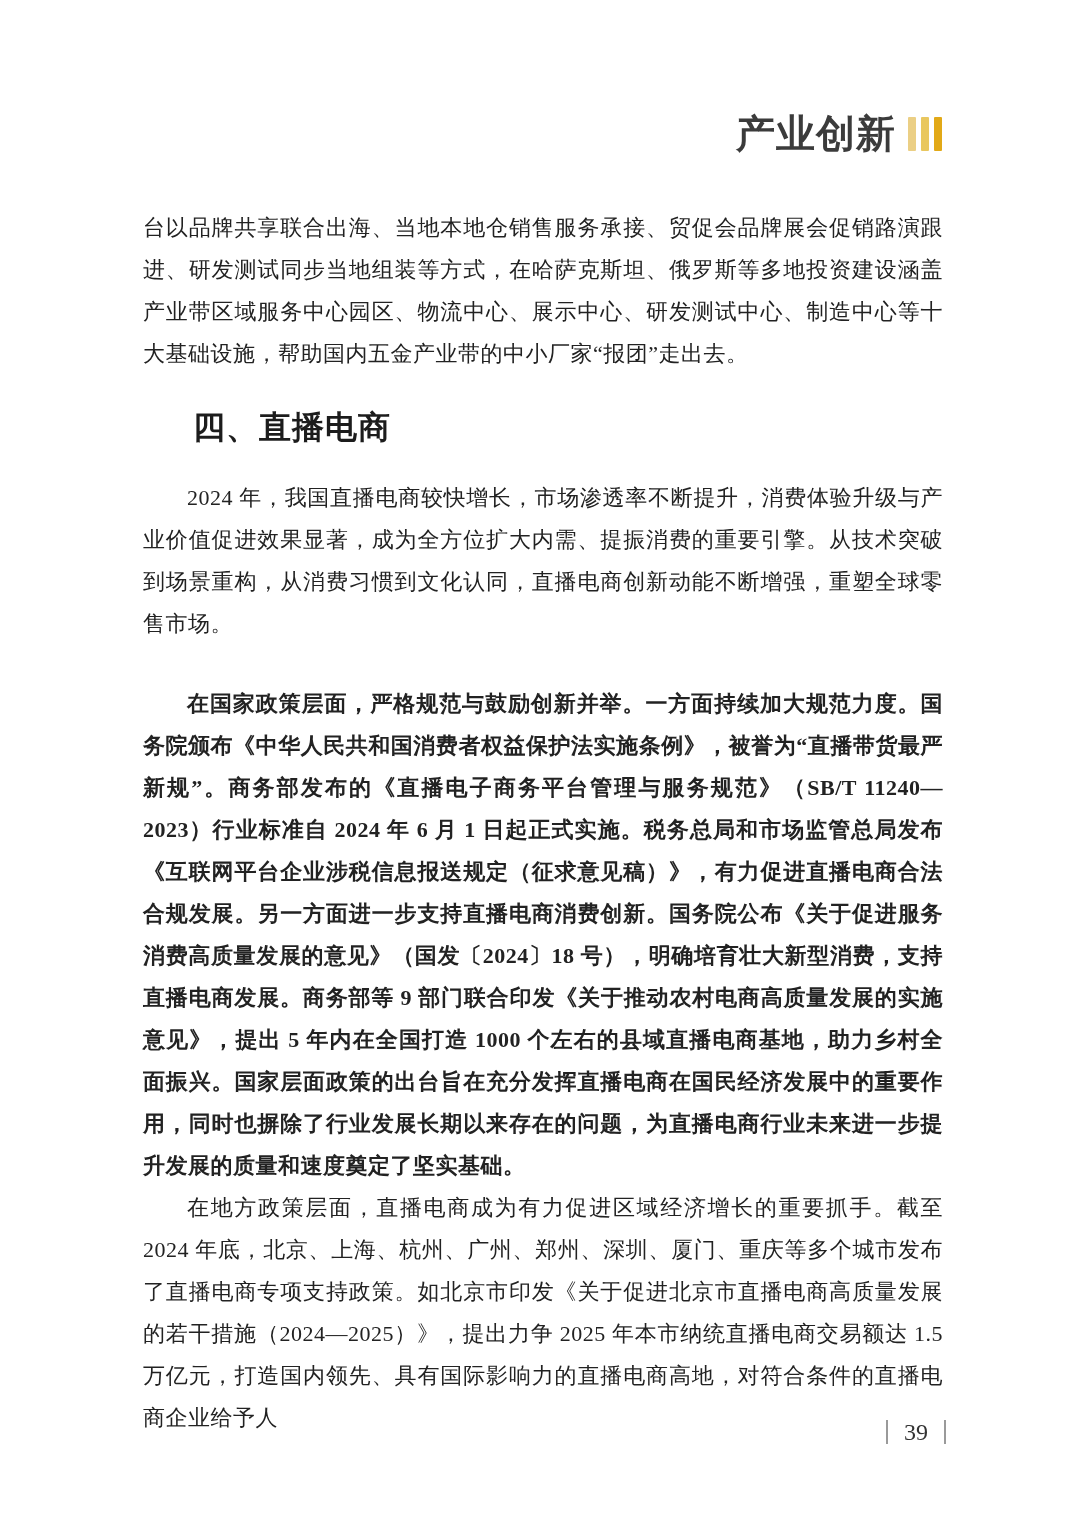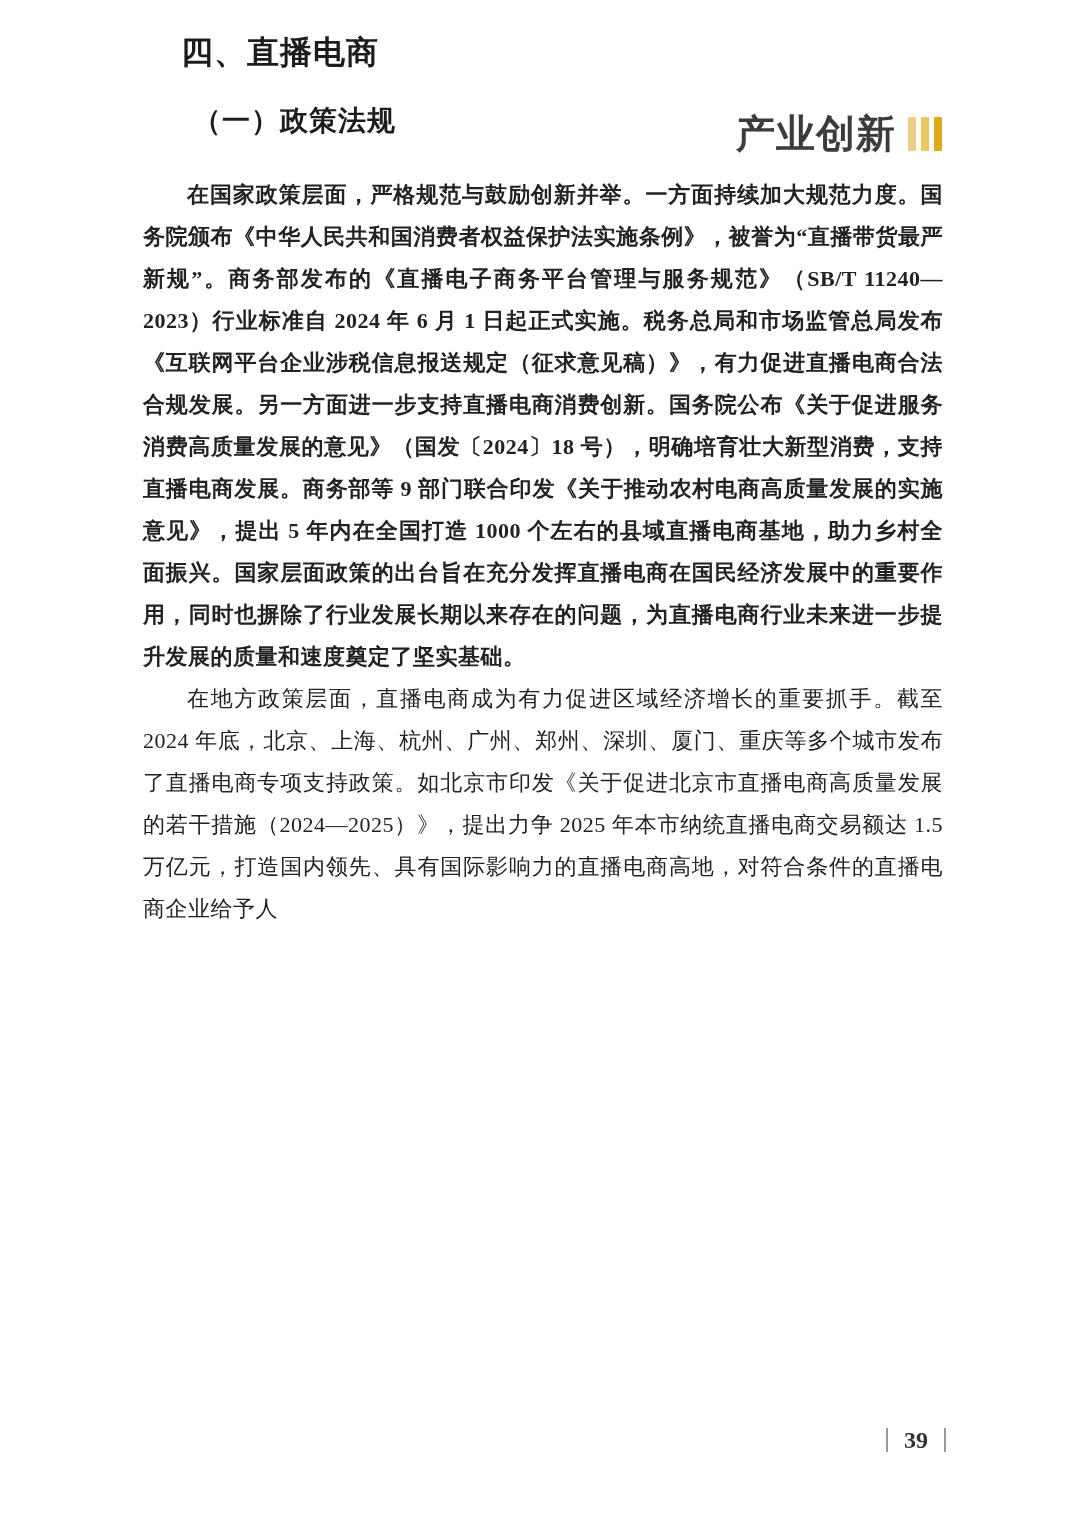--- a/index.html
+++ b/index.html
@@ -56,21 +56,21 @@
     line-height: 42px;
     color: #222222;
     text-align: justify;
     text-justify: inter-ideograph;
     letter-spacing: 0.5px;
   }
   p.body-para.indent { text-indent: 2em; }
   p.para-carryover { margin-top: 207px; }
 
   h1.section-heading {
-    margin: 35px 0 0 38px;
+    margin: 35px 0 0 50px;
     font-family: "Liberation Sans", sans-serif;
     font-weight: bold;
     font-size: 32px;
     line-height: 34px;
     color: #1c1c1c;
     letter-spacing: 1px;
   }
   p.para-section-intro { margin-top: 33px; }
 
   h2.subsection-heading {
@@ -82,24 +82,23 @@
     color: #1c1c1c;
     letter-spacing: 1px;
   }
   p.para-national { margin-top: 38px; font-weight: bold; }
   p.para-local { margin-top: 0; }
 
   
   .page-footer {
     position: absolute;
     right: 134px;
-    bottom: 76px;
+    bottom: 84px;
     display: flex;
     align-items: flex-start;
-    font-weight: bold;
   }
   .page-footer .divider {
     width: 2px;
     height: 24px;
     background: #9a9a9a;
   }
   .page-footer .page-number {
     margin: 0 16px;
     font-size: 24px;
     color: #333333;
@@ -115,25 +114,26 @@
     <span class="header-title">产业创新</span>
     <span class="header-bars">
       <span class="bar" style="background: rgb(235, 207, 133);"></span>
       <span class="bar" style="background: rgb(233, 199, 95);"></span>
       <span class="bar" style="background: rgb(226, 169, 23);"></span>
     </span>
   </div>
 
   <div class="content">
 
+    <p class="body-para para-carryover">台以品牌共享联合出海、当地本地仓销售服务承接、贸促会品牌展会促销路演跟进、研发测试同步当地组装等方式，在哈萨克斯坦、俄罗斯等多地投资建设涵盖产业带区域服务中心园区、物流中心、展示中心、研发测试中心、制造中心等十大基础设施，帮助国内五金产业带的中小厂家“报团”走出去。</p>
 
     <h1 class="section-heading">四、直播电商</h1>
 
+    <p class="body-para indent para-section-intro">2024 年，我国直播电商较快增长，市场渗透率不断提升，消费体验升级与产业价值促进效果显著，成为全方位扩大内需、提振消费的重要引擎。从技术突破到场景重构，从消费习惯到文化认同，直播电商创新动能不断增强，重塑全球零售市场。</p>
 
-    <h2 class="subsection-heading">（一）政策法规</h2>
 
     <p class="body-para indent para-national">在国家政策层面，严格规范与鼓励创新并举。一方面持续加大规范力度。国务院颁布《中华人民共和国消费者权益保护法实施条例》，被誉为“直播带货最严新规”。商务部发布的《直播电子商务平台管理与服务规范》（SB/T 11240—2023）行业标准自 2024 年 6 月 1 日起正式实施。税务总局和市场监管总局发布《互联网平台企业涉税信息报送规定（征求意见稿）》，有力促进直播电商合法合规发展。另一方面进一步支持直播电商消费创新。国务院公布《关于促进服务消费高质量发展的意见》（国发〔2024〕18 号），明确培育壮大新型消费，支持直播电商发展。商务部等 9 部门联合印发《关于推动农村电商高质量发展的实施意见》，提出 5 年内在全国打造 1000 个左右的县域直播电商基地，助力乡村全面振兴。国家层面政策的出台旨在充分发挥直播电商在国民经济发展中的重要作用，同时也摒除了行业发展长期以来存在的问题，为直播电商行业未来进一步提升发展的质量和速度奠定了坚实基础。</p>
 
     <p class="body-para indent para-local">在地方政策层面，直播电商成为有力促进区域经济增长的重要抓手。截至 2024 年底，北京、上海、杭州、广州、郑州、深圳、厦门、重庆等多个城市发布了直播电商专项支持政策。如北京市印发《关于促进北京市直播电商高质量发展的若干措施（2024—2025）》，提出力争 2025 年本市纳统直播电商交易额达 1.5 万亿元，打造国内领先、具有国际影响力的直播电商高地，对符合条件的直播电商企业给予人</p>
 
   </div>
 
   <div class="page-footer">
     <span class="divider"></span>
     <span class="page-number">39</span>

